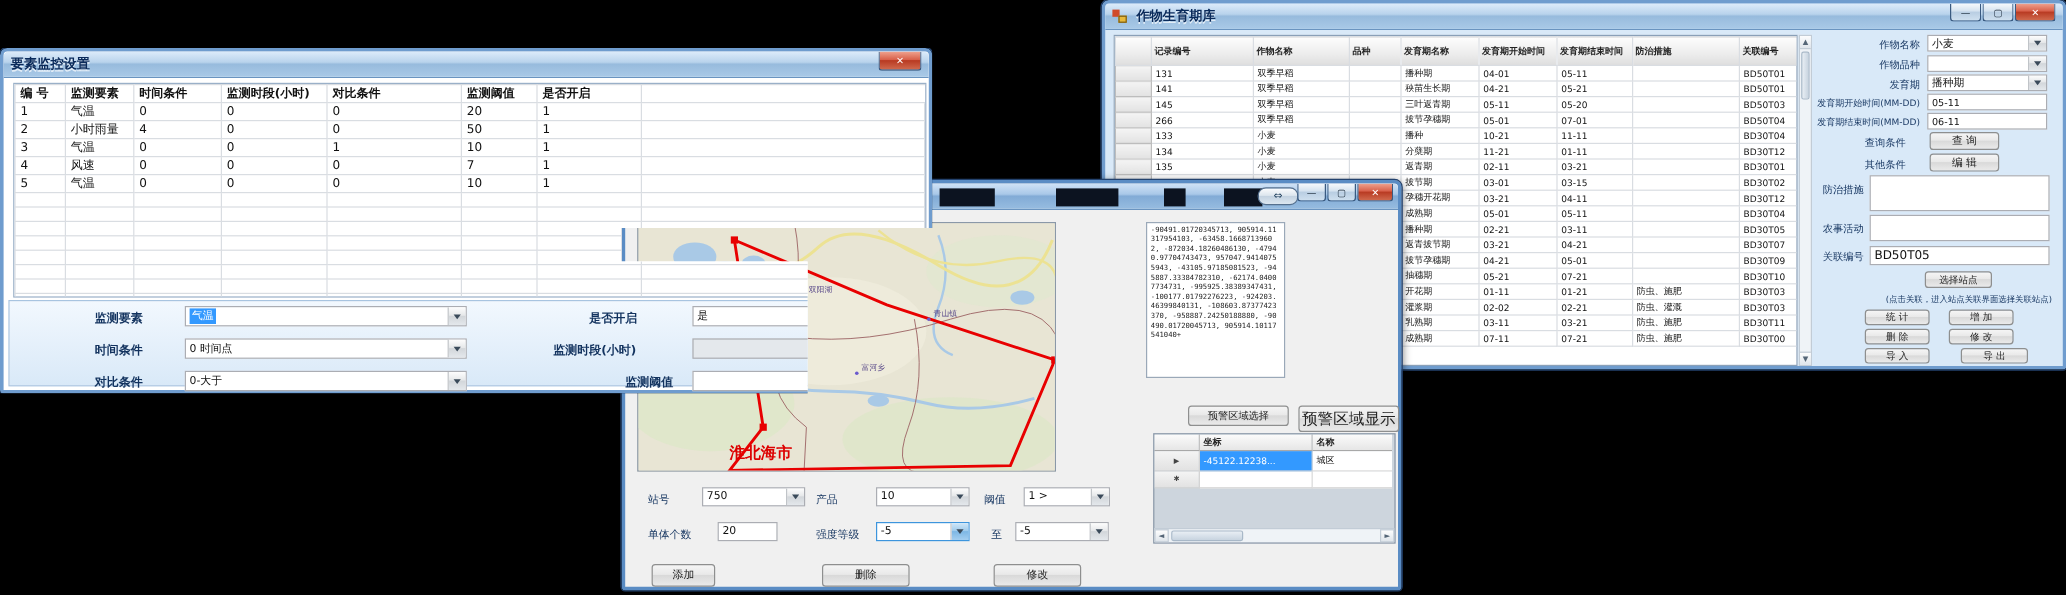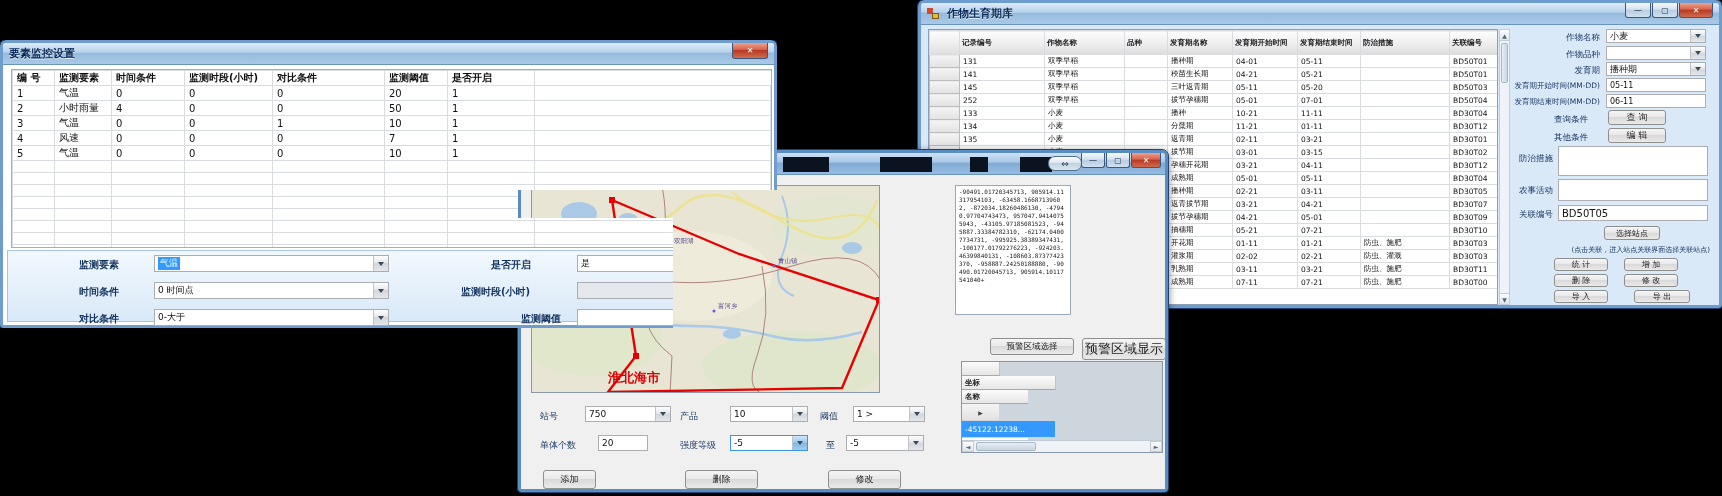--- a/index.html
+++ b/index.html
@@ -60,21 +60,21 @@
     font-size:6px;color:#567;display:flex;align-items:center;justify-content:center;}
   .vscroll .sb.bot{position:absolute;bottom:0;left:0;right:0;border-top:1px solid #c2ccd6;border-bottom:none;}
   .vscroll .thumb{position:absolute;left:1px;right:1px;top:13px;height:40px;background:linear-gradient(90deg,#e8eef4,#c8d4e0);border:1px solid #a8b8c8;border-radius:2px;}
   .rlbl{position:absolute;font-size:8.5px;color:#13335f;white-space:nowrap;text-align:right;}
   .note{position:absolute;font-size:7px;color:#13335f;white-space:nowrap;}
   
   .redact{position:absolute;top:4px;height:15px;background:#0c1320;}
   .pillbtn{position:absolute;border:1px solid #55708e;border-radius:7px;background:linear-gradient(#fbfcfd,#dde6ee 45%,#c3d2e0 50%,#dbe6f0);
     display:flex;align-items:center;justify-content:center;font-size:9px;color:#23425f;}
   .mgrid{position:absolute;background:#cdd5dd;border:1px solid #8a98a8;overflow:hidden;}
-  .mgrid .hrow,.mgrid .drow{display:flex;flex-direction:column;}
+  .mgrid .hrow,.mgrid .drow{display:flex;}
   .mgrid .hcell{background:linear-gradient(#fbfbfb,#e6e6e6);border-right:1px solid #c2c2c2;border-bottom:1px solid #a8a8a8;
     font-size:7.5px;font-weight:bold;color:#222;height:14px;display:flex;align-items:center;padding:0 3px;}
   .mgrid .dcell{background:#fff;border-right:1px solid #d4d4d4;border-bottom:1px solid #d4d4d4;
     font-size:7.5px;color:#111;height:17px;display:flex;align-items:center;padding:0 3px;overflow:hidden;white-space:nowrap;}
   .hscroll{position:absolute;left:0;right:0;bottom:0;height:12px;background:#eff3f7;border-top:1px solid #c2ccd6;}
   .hscroll .sb{position:absolute;top:0;bottom:0;width:12px;background:linear-gradient(#fdfdfd,#dfe5eb);
     border:1px solid #c2ccd6;font-size:6px;color:#567;display:flex;align-items:center;justify-content:center;}
   .coordbox{position:absolute;background:#fff;border:1px solid #9aa8b8;font-family:"DejaVu Sans Mono",monospace;
     font-size:6px;line-height:8px;color:#222;padding:2px 3px;white-space:pre-wrap;overflow:hidden;word-break:break-all;}
 </style>
@@ -141,21 +141,21 @@
               <td>双季早稻</td>
               <td></td>
               <td>三叶返青期</td>
               <td>05-11</td>
               <td>05-20</td>
               <td></td>
               <td>BD50T03</td>
             </tr>
             <tr>
               <td></td>
-              <td>252</td>
+              <td>266</td>
               <td>双季早稻</td>
               <td></td>
               <td>拔节孕穗期</td>
               <td>05-01</td>
               <td>07-01</td>
               <td></td>
               <td>BD50T04</td>
             </tr>
             <tr>
               <td></td>

